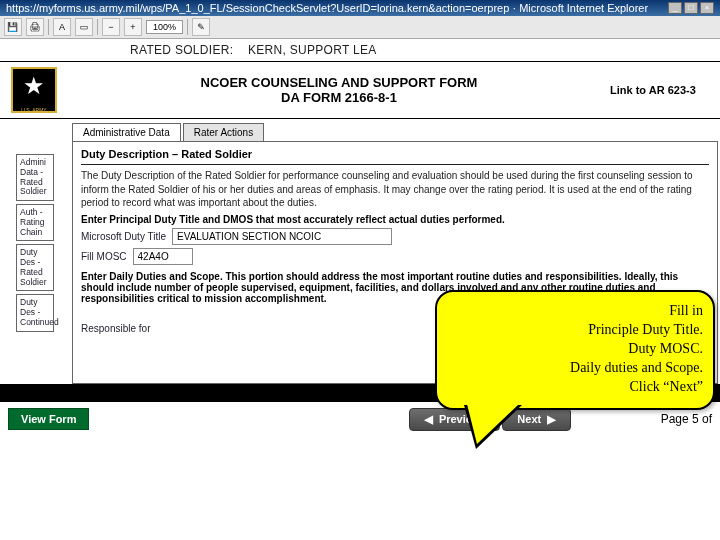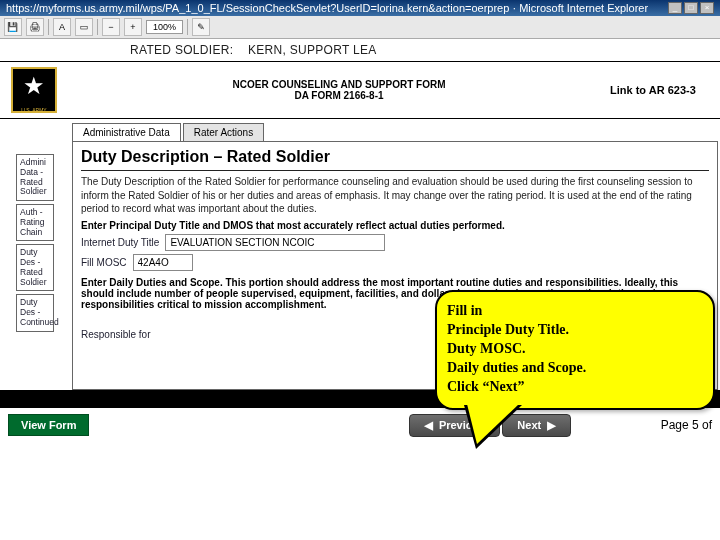--- a/index.html
+++ b/index.html
@@ -9,44 +9,44 @@
   .winbtn { width: 14px; height: 12px; background: #c0c0c0; border: 1px solid #666; font-size: 8px; text-align: center; line-height: 10px; }
   .toolbar { background: #e8e8e8; border-bottom: 1px solid #aaa; padding: 2px 4px; display: flex; gap: 4px; align-items: center; }
   .tbtn { width: 18px; height: 18px; background: #f4f4f4; border: 1px solid #bbb; display: flex; align-items: center; justify-content: center; font-size: 9px; }
   .zoom { border: 1px solid #999; background: #fff; padding: 1px 6px; font-size: 9px; }
   .rated { padding: 4px 130px; font-family: Arial; font-size: 12px; color: #222; letter-spacing: 0.3px; }
   .hdr { display: flex; align-items: center; border-top: 1px solid #000; border-bottom: 1px solid #000; background: #fff; }
   .hdr-left { width: 68px; height: 56px; display: flex; align-items: center; justify-content: center; background: #fff;}
   .armylogo { width: 46px; height: 46px; background: #000; border: 2px solid #d4af37; position: relative; }
   .armylogo:after { content: "★"; color: #fff; font-size: 24px; position: absolute; top: 3px; left: 10px; }
   .armylogo-tag { position: absolute; bottom: -2px; width: 100%; text-align: center; color: #d4af37; font-size: 5px; }
-  .hdr-center { flex: 1; text-align: center; font-weight: bold; font-size: 10px; font-family: Arial; padding: 4px 0; }
+  .hdr-center { flex: 1; text-align: center; font-weight: bold; font-size: 13px; font-family: Arial; padding: 4px 0; }
   .hdr-right { width: 110px; font-size: 11px; font-family: Arial; font-weight: bold; }
   .content { display: flex; }
   .sidebar { width: 70px; padding: 2px 0; }
   .side-item { background: #fff; border: 1px solid #666; margin: 3px 16px; padding: 3px 3px; font-size: 8.5px; line-height: 1.15; color: #223; }
   .main { flex: 1; padding: 0 2px; }
   .tabs { display: flex; gap: 2px; margin-top: 4px; }
   .tab { border: 1px solid #666; border-bottom: none; padding: 3px 10px; font-size: 10px; background: #fff; }
   .tab.inactive { background: #e4e4e4; }
   .panel { border: 1px solid #666; padding: 6px 8px; background: #fff; }
-  .section-title { font-weight: bold; font-size: 16px; margin-bottom: 4px; }
+  .section-title { font-weight: bold; font-size: 11px; margin-bottom: 4px; }
   .desc { font-size: 10px; line-height: 1.35; color: #222; margin-bottom: 4px; }
   .inst { font-size: 10px; margin: 4px 0 2px; font-weight: bold; }
   .fieldrow { display: flex; align-items: center; gap: 6px; margin: 3px 0; font-size: 10px; }
   .fieldlabel { color: #223; }
   .textin { border: 1px solid #888; background: #fff; padding: 2px 4px; font-size: 10px; font-family: Arial; }
   .navbar { display: flex; align-items: center; justify-content: space-between; padding: 6px 8px 4px 8px; }
   .navcenter { display: flex; gap: 2px; margin-left: 230px;}
   .navbtn { background: linear-gradient(#6e6e6e,#4a4a4a); color: #fff; border: 1px solid #333; border-radius: 4px; padding: 4px 14px; font-size: 11px; font-weight: bold; display: flex; gap: 6px; align-items: center; }
   .viewbtn { background: #006b2d; color: #fff; border: 1px solid #004d20; padding: 4px 12px; font-size: 11px; font-weight: bold; }
   .divider { height:18px; background:#000; width:100%; }
   .pagelbl { font-size: 12px; }
   .callout { position: absolute; left: 435px; top: 290px; width: 280px; height: 120px; background: #ffff00; border: 2px solid #000; border-radius: 18px; padding: 10px 10px; box-shadow: 2px 2px 4px rgba(0,0,0,0.3); }
-  .callout-text { text-align: left; font-size: 14px; font-family: Georgia, serif; font-weight: bold; line-height: 1.35; }
+  .callout-text { text-align: right; font-size: 14px; font-family: Georgia, serif; font-weight: normal; line-height: 1.35; }
   .callout-tail { position: absolute; left: 30px; bottom: -36px; width: 0; height: 0; border-left: 10px solid transparent; border-right: 42px solid transparent; border-top: 40px solid #ffff00; }
   .callout-tail-border { position: absolute; left: 27px; bottom: -41px; width: 0; height: 0; border-left: 12px solid transparent; border-right: 46px solid transparent; border-top: 44px solid #000; }
 </style>
 </head>
 <body>
 
 <div class="titlebar">
   <span>https://myforms.us.army.mil/wps/PA_1_0_FL/SessionCheckServlet?UserID=lorina.kern&amp;action=oerprep · Microsoft Internet Explorer</span>
   <div class="winbtns">
     <div class="winbtn">_</div>
@@ -101,21 +101,21 @@
     <div class="tabs">
       <div class="tab"><span>Administrative Data</span></div>
       <div class="tab inactive"><span>Rater Actions</span></div>
     </div>
     <div class="panel">
       <div class="section-title">Duty Description – Rated Soldier</div>
       <hr style="margin-bottom:4px;border:none;border-top:1px solid #222;">
       <div class="desc">The Duty Description of the Rated Soldier for performance counseling and evaluation should be used during the first counseling session to inform the Rated Soldier of his or her duties and areas of emphasis. It may change over the rating period. It is used at the end of the rating period to record what was important about the duties.</div>
       <div class="inst">Enter Principal Duty Title and DMOS that most accurately reflect actual duties performed.</div>
       <div class="fieldrow">
-        <span class="fieldlabel">Internet Duty Title</span>
+        <span class="fieldlabel">Microsoft Duty Title</span>
         <input class="textin" style="width: 220px;" value="EVALUATION SECTION NCOIC">
       </div>
       <div class="fieldrow">
         <span class="fieldlabel">Fill MOSC</span>
         <input class="textin" style="width: 60px;" value="42A4O">
       </div>
       <div class="inst" style="margin-top:6px">Enter Daily Duties and Scope. This portion should address the most important routine duties and responsibilities. Ideally, this should include number of people supervised, equipment, facilities, and dollars involved and any other routine duties and responsibilities critical to mission accomplishment.</div>
       <div style="height:14px"></div>
       <div class="fieldrow">
         <span class="fieldlabel">Responsible for</span>

